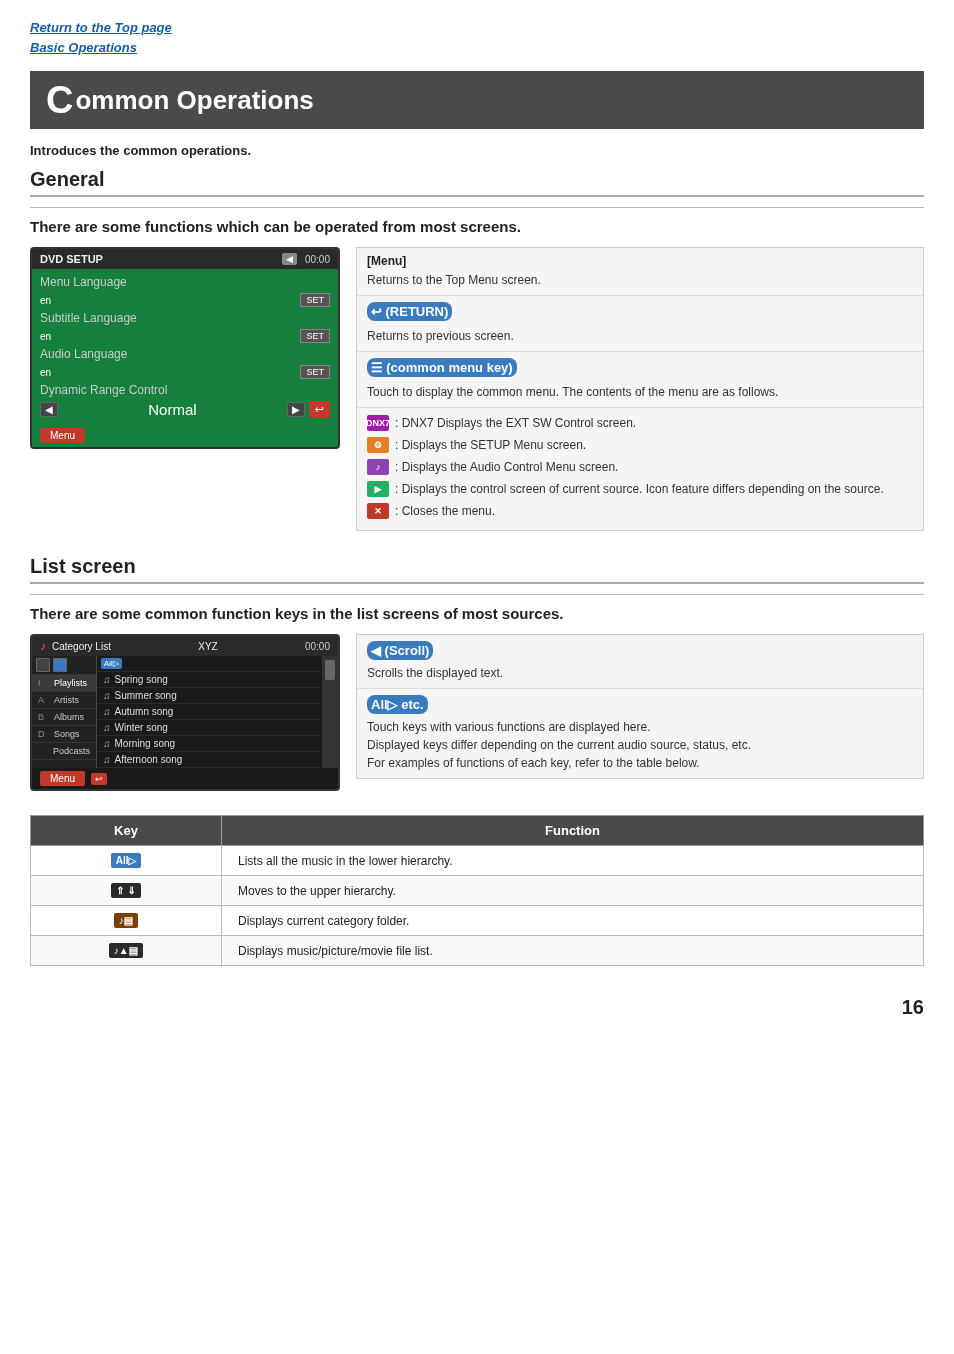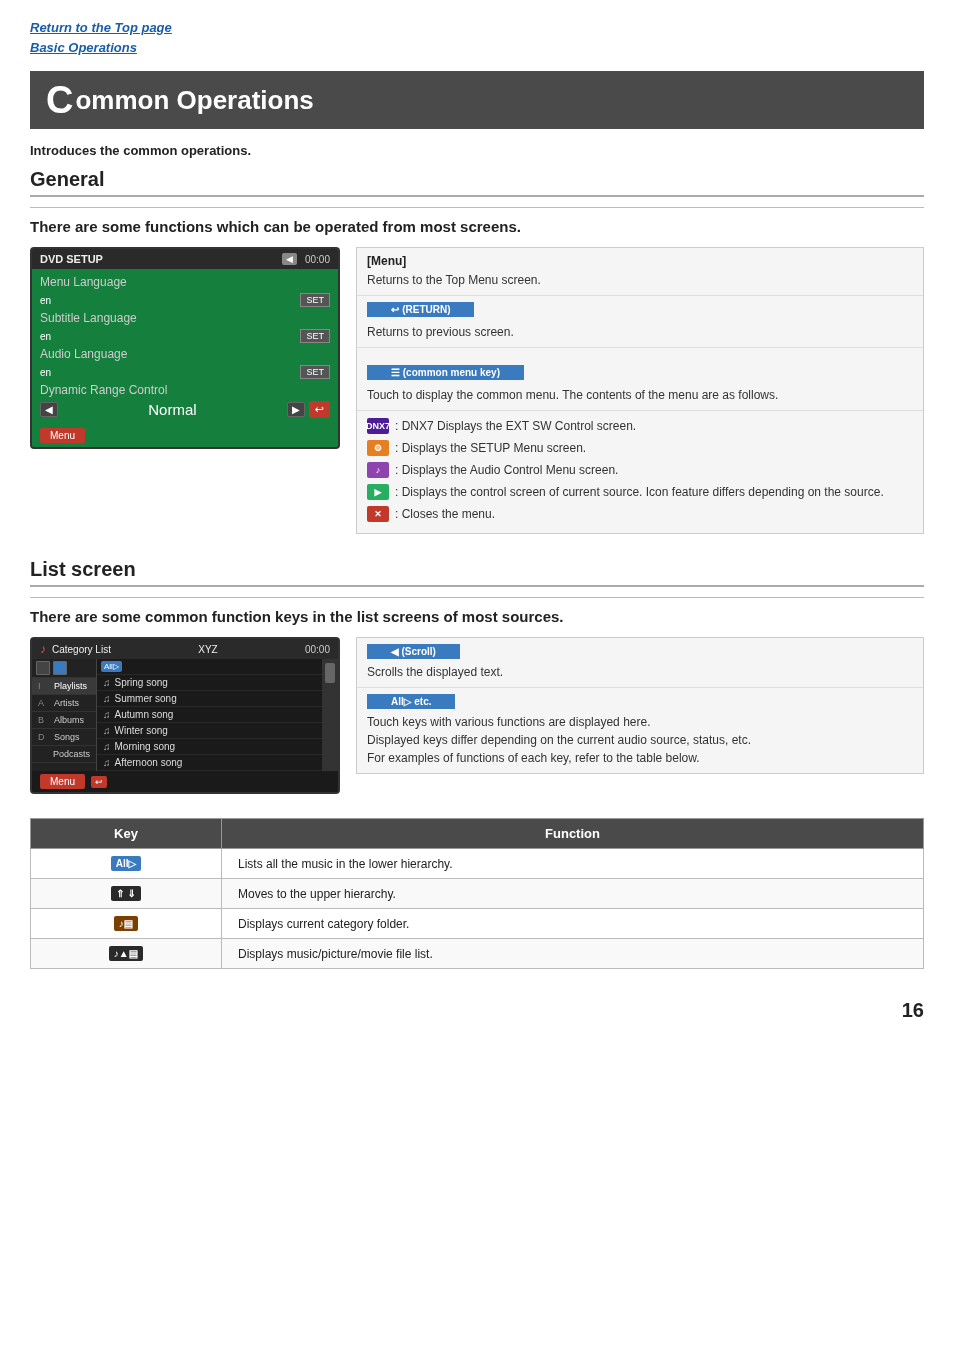--- a/index.html
+++ b/index.html
@@ -168,24 +168,24 @@
     .info-heading {
       font-weight: bold;
       font-size: 12px;
       color: #222;
       margin-bottom: 3px;
     }
     .info-key-btn {
       display: inline-block;
       background: #3a7abf;
       color: #fff;
-      font-size: 10px;
-      font-weight: bold;
-      padding: 2px 24px;
-      border-radius: 0;
+      font-size: 13px;
+      font-weight: bold;
+      padding: 2px 4px;
+      border-radius: 8px;
       margin-bottom: 3px;
     }
     .info-text { font-size: 12px; color: #333; line-height: 1.5; }
     .bullet-row {
       display: flex;
       align-items: flex-start;
       gap: 6px;
       margin-bottom: 4px;
       font-size: 12px;
     }
@@ -194,21 +194,21 @@
       width: 22px;
       height: 16px;
       border-radius: 2px;
       display: inline-flex;
       align-items: center;
       justify-content: center;
       font-size: 9px;
       font-weight: bold;
       margin-top: 1px;
     }
-    .bullet-icon.blue { background: #4c1d95; color: #fff; }
+    .bullet-icon.blue { background: #a21caf; color: #fff; }
     .bullet-icon.orange { background: #e67e22; color: #fff; }
     .bullet-icon.purple { background: #8e44ad; color: #fff; }
     .bullet-icon.green { background: #27ae60; color: #fff; }
     .bullet-icon.red { background: #c0392b; color: #fff; }
 
     
     .cat-screen {
       background: #1a1a1a;
       border: 2px solid #333;
       border-radius: 4px;
@@ -446,21 +446,21 @@
       </div>
 
       <div class="info-item">
         <div style="margin-bottom:3px;">
           <span class="info-key-btn">↩ (RETURN)</span>
         </div>
         <div class="info-text">Returns to previous screen.</div>
       </div>
 
       <div class="info-item">
-        <div style="margin-bottom:3px;margin-top:11px;">
+        <div style="margin-bottom:3px;">
           <span class="info-key-btn">☰ (common menu key)</span>
         </div>
         <div class="info-text">Touch to display the common menu. The contents of the menu are as follows.</div>
       </div>
 
       <div class="info-item">
         <div class="bullet-row">
           <span class="bullet-icon blue">DNX7</span>
           <span class="info-text">: DNX7 Displays the EXT SW Control screen.</span>
         </div>

